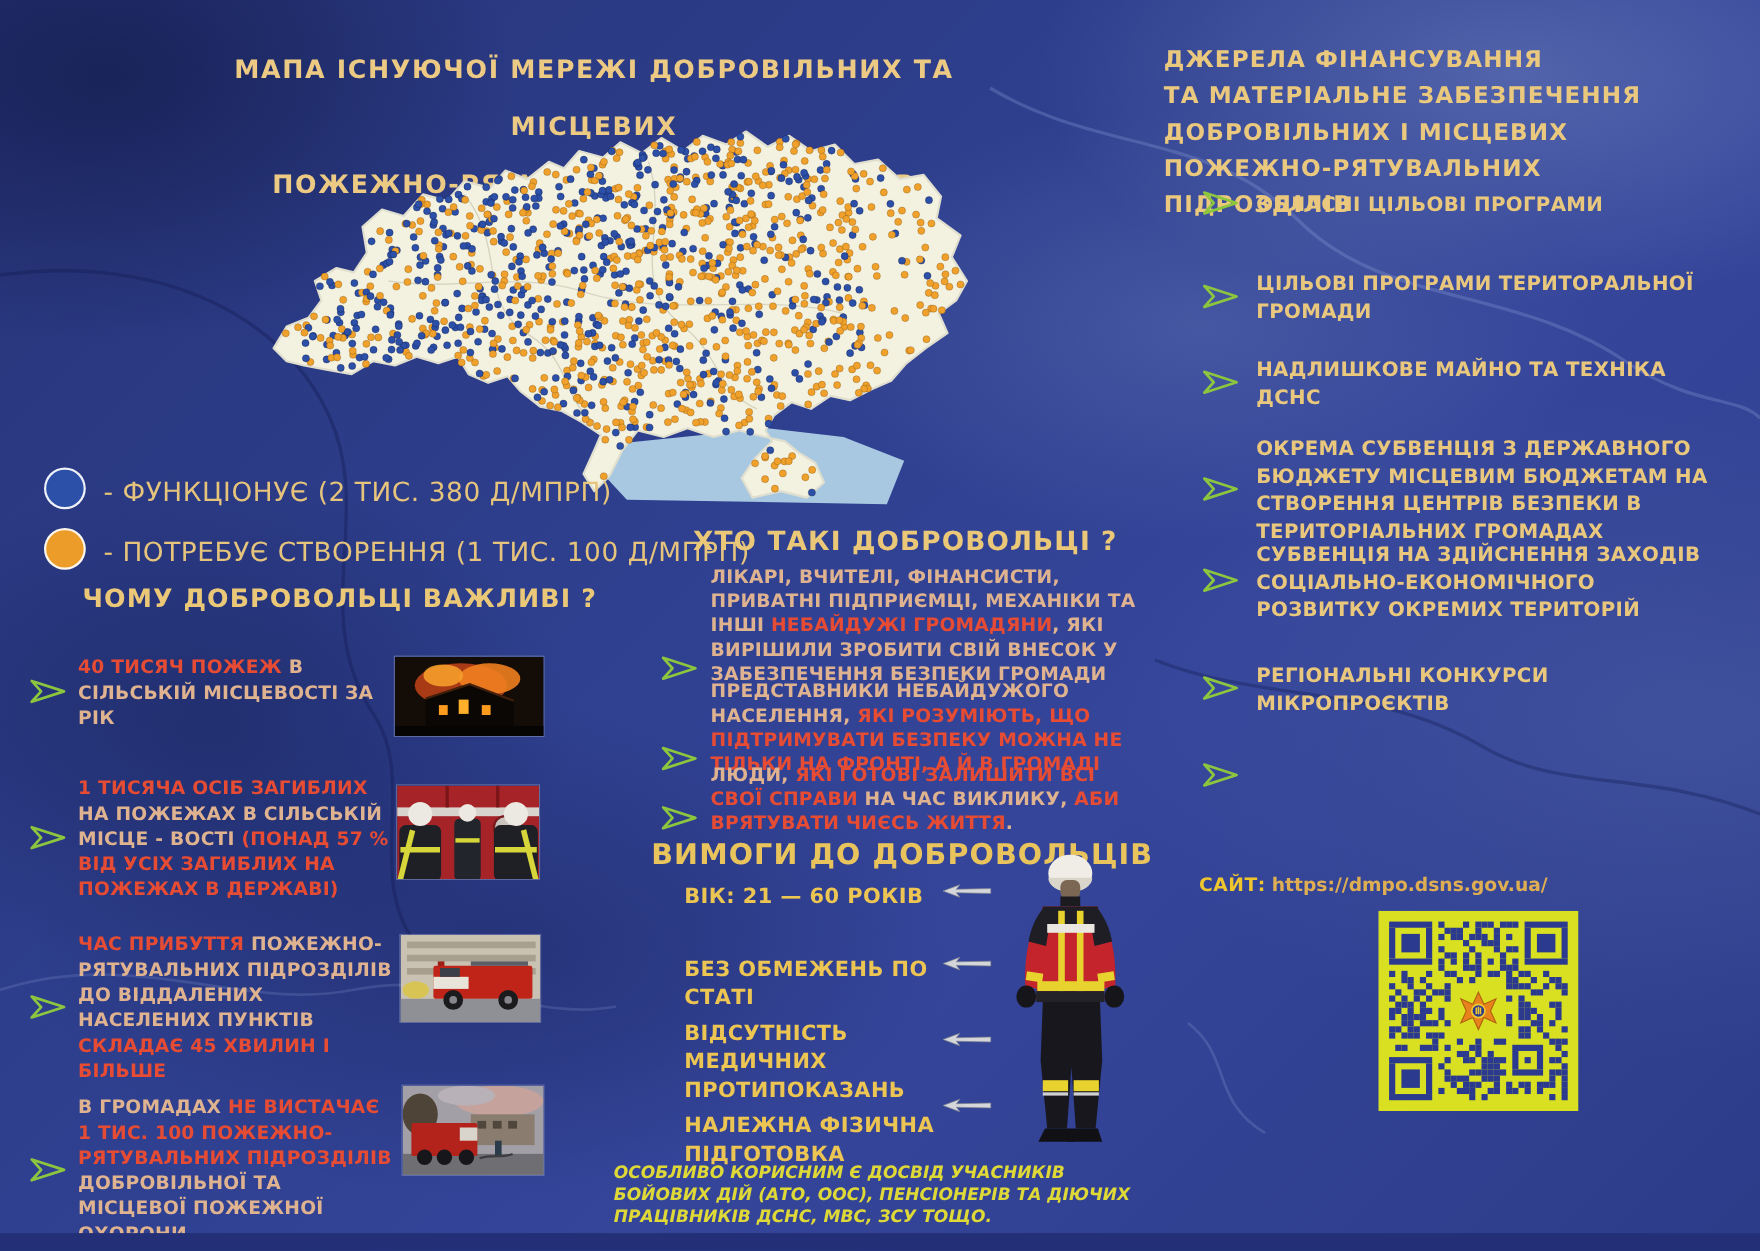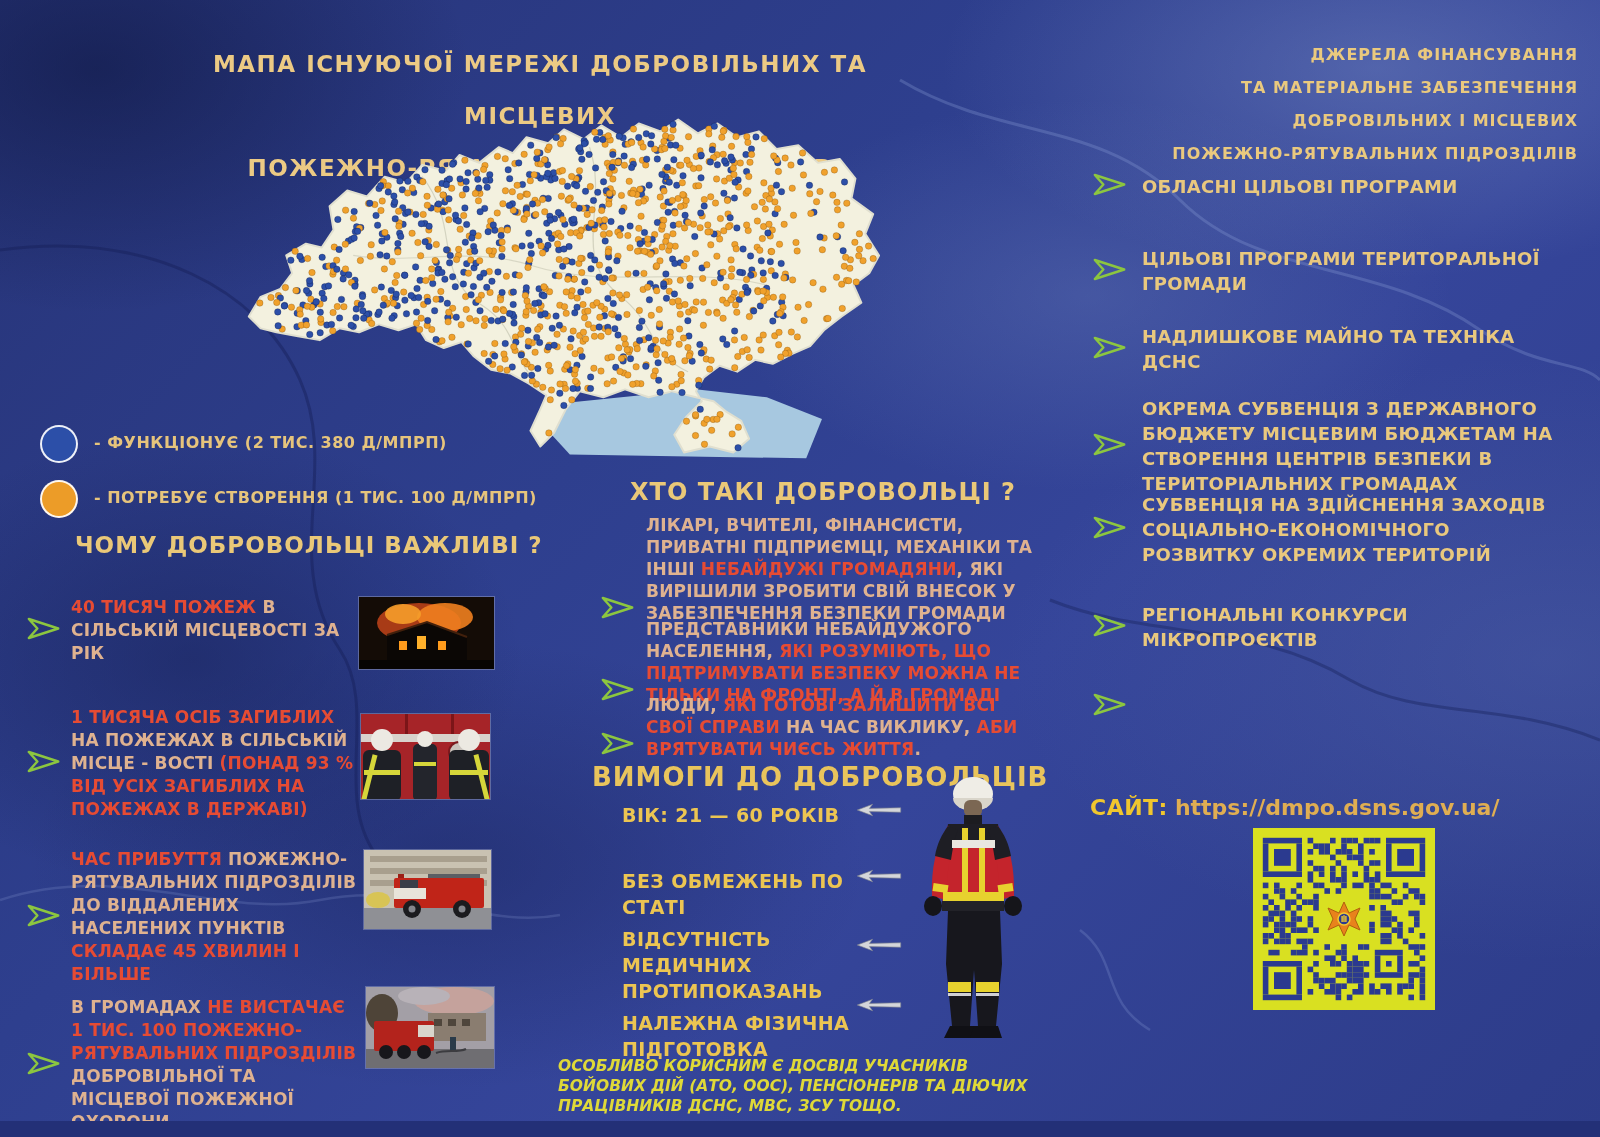--- a/index.html
+++ b/index.html
@@ -14,42 +14,42 @@
       radial-gradient(460px 320px at 12% 58%, rgba(22,32,85,.5), transparent 72%),
       radial-gradient(560px 300px at 28% 76%, rgba(24,34,88,.45), transparent 75%),
       linear-gradient(135deg,#273478 0%,#2e3f8e 38%,#35459a 62%,#2d3c89 100%);}
   .abs{position:absolute}
   .goldhead{color:#eac878;font-weight:bold;letter-spacing:1px}
   .c-red{color:#e64b33}
   .c-tan{color:#dfb290}
   #map-title{left:140px;top:38px;width:800px;text-align:center;color:#ecca84;
     font-weight:bold;font-size:23px;letter-spacing:1.5px;line-height:52px}
   .legend-dot{width:38px;height:38px;border-radius:50%;border:2px solid rgba(255,255,255,.92);display:block}
-  .legend-label{color:#e6c47c;font-weight:bold;font-size:16px;letter-spacing:.5px;white-space:nowrap}
+  .legend-label{color:#e6c47c;font-weight:normal;font-size:24px;letter-spacing:.5px;white-space:nowrap}
   #why-heading{left:75px;top:532px;font-size:23px}
   .why-row{position:absolute;left:26px;width:334px;display:flex;align-items:center;gap:9px}
   .why-text{font-weight:bold;font-size:17px;line-height:23px;letter-spacing:.2px;width:292px}
   .photo{position:absolute;border:1px solid rgba(255,255,255,.25);overflow:hidden}
   .photo svg{display:block}
   #who-heading{left:630px;top:478px;font-size:24px}
   .who-row{position:absolute;left:600px;width:452px;display:flex;align-items:flex-end;gap:10px}
   .who-text{font-weight:bold;font-size:17px;line-height:22px;width:402px;letter-spacing:.2px}
   #req-heading{left:592px;top:762px;font-size:26px;color:#e9c45c}
   .req-item{position:absolute;left:622px;width:252px;color:#ecc552;font-weight:bold;
     font-size:19px;line-height:26px;letter-spacing:.4px}
   .gray-arrow{position:absolute;left:856px;width:46px;height:20px}
   #note{left:558px;top:1056px;width:492px;color:#dfd938;font-style:italic;font-weight:bold;
     font-size:15.5px;line-height:20px}
-  #fund-title{left:1058px;top:38px;width:520px;text-align:right;color:#eac97e;
-    font-weight:bold;font-size:16px;letter-spacing:1px;line-height:33px}
+  #fund-title{left:1058px;top:38px;width:520px;text-align:left;color:#eac97e;
+    font-weight:bold;font-size:21px;letter-spacing:1px;line-height:33px}
   .fund-row{position:absolute;left:1092px;width:478px;display:flex;align-items:center;gap:14px}
   .fund-text{color:#e9c87e;font-weight:bold;font-size:18px;line-height:25px;letter-spacing:.3px;width:424px}
   #more-heading{left:1100px;top:760px;width:440px;text-align:center;color:#f6cf2b;
     font-weight:bold;font-size:27px;letter-spacing:1px}
-  #site-line{left:1090px;top:795px;width:480px;font-size:22px;white-space:nowrap}
+  #site-line{left:1090px;top:795px;width:480px;font-size:17px;white-space:nowrap}
   #site-label{color:#f0c62e;font-weight:bold;letter-spacing:.5px}
   #site-url{color:#e0ae52;font-weight:600}
   #qr-box{left:1253px;top:828px}
   #contacts{left:1135px;top:1012px;color:#f0c62e;font-weight:bold;font-size:22px;
     line-height:29px;letter-spacing:.5px}
   #bottom-bar{left:0;top:1121px;width:1600px;height:16px;background:#233077}
   .bullet-icon{flex:0 0 auto}
 </style>
 </head>
 <body>
@@ -1344,21 +1344,21 @@
       <div class="why-row" style="top: 596px;">
         <span class="bullet-icon"><svg viewBox="0 0 38 26" width="36" height="25">
             <polygon points="3,3 34,13 3,23 12,13" fill="none" stroke="#8cc63f" stroke-width="2.6" stroke-linejoin="round"></polygon>
           </svg></span>
         <div class="why-text"><span class="c-red">40 ТИСЯЧ ПОЖЕЖ</span><span class="c-tan"> В СІЛЬСЬКІЙ МІСЦЕВОСТІ ЗА РІК</span></div>
       </div>
       <div class="why-row" style="top: 706px;">
         <span class="bullet-icon"><svg viewBox="0 0 38 26" width="36" height="25">
             <polygon points="3,3 34,13 3,23 12,13" fill="none" stroke="#8cc63f" stroke-width="2.6" stroke-linejoin="round"></polygon>
           </svg></span>
-        <div class="why-text"><span class="c-red">1 ТИСЯЧА ОСІБ ЗАГИБЛИХ</span><span class="c-tan"> НА ПОЖЕЖАХ В СІЛЬСЬКІЙ МІСЦЕ - ВОСТІ </span><span class="c-red">(ПОНАД 93 % ВІД УСІХ ЗАГИБЛИХ НА ПОЖЕЖАХ В ДЕРЖАВІ)</span></div>
+        <div class="why-text"><span class="c-red">1 ТИСЯЧА ОСІБ ЗАГИБЛИХ</span><span class="c-tan"> НА ПОЖЕЖАХ В СІЛЬСЬКІЙ МІСЦЕ - ВОСТІ </span><span class="c-red">(ПОНАД 57 % ВІД УСІХ ЗАГИБЛИХ НА ПОЖЕЖАХ В ДЕРЖАВІ)</span></div>
       </div>
       <div class="why-row" style="top: 848px;">
         <span class="bullet-icon"><svg viewBox="0 0 38 26" width="36" height="25">
             <polygon points="3,3 34,13 3,23 12,13" fill="none" stroke="#8cc63f" stroke-width="2.6" stroke-linejoin="round"></polygon>
           </svg></span>
         <div class="why-text"><span class="c-red">ЧАС ПРИБУТТЯ</span><span class="c-tan"> ПОЖЕЖНО-РЯТУВАЛЬНИХ ПІДРОЗДІЛІВ ДО ВІДДАЛЕНИХ НАСЕЛЕНИХ ПУНКТІВ </span><span class="c-red">СКЛАДАЄ 45 ХВИЛИН І БІЛЬШЕ</span></div>
       </div>
       <div class="why-row" style="top: 996px;">
         <span class="bullet-icon"><svg viewBox="0 0 38 26" width="36" height="25">
             <polygon points="3,3 34,13 3,23 12,13" fill="none" stroke="#8cc63f" stroke-width="2.6" stroke-linejoin="round"></polygon>

